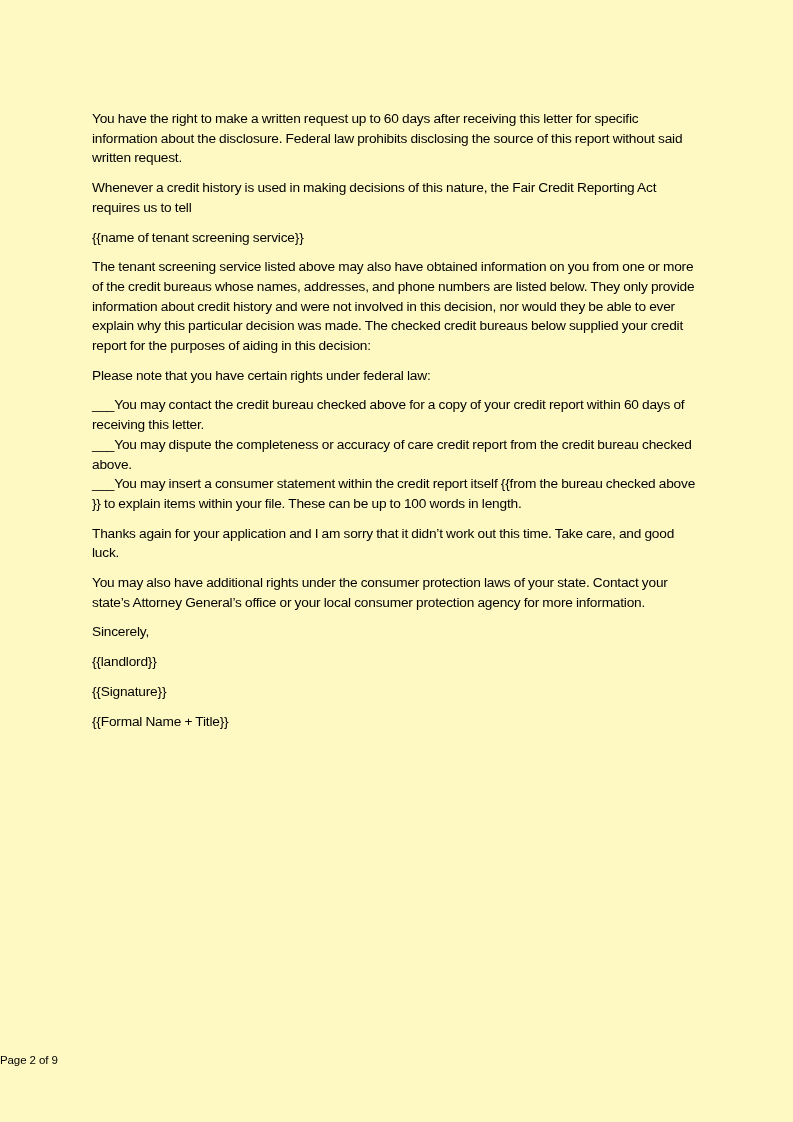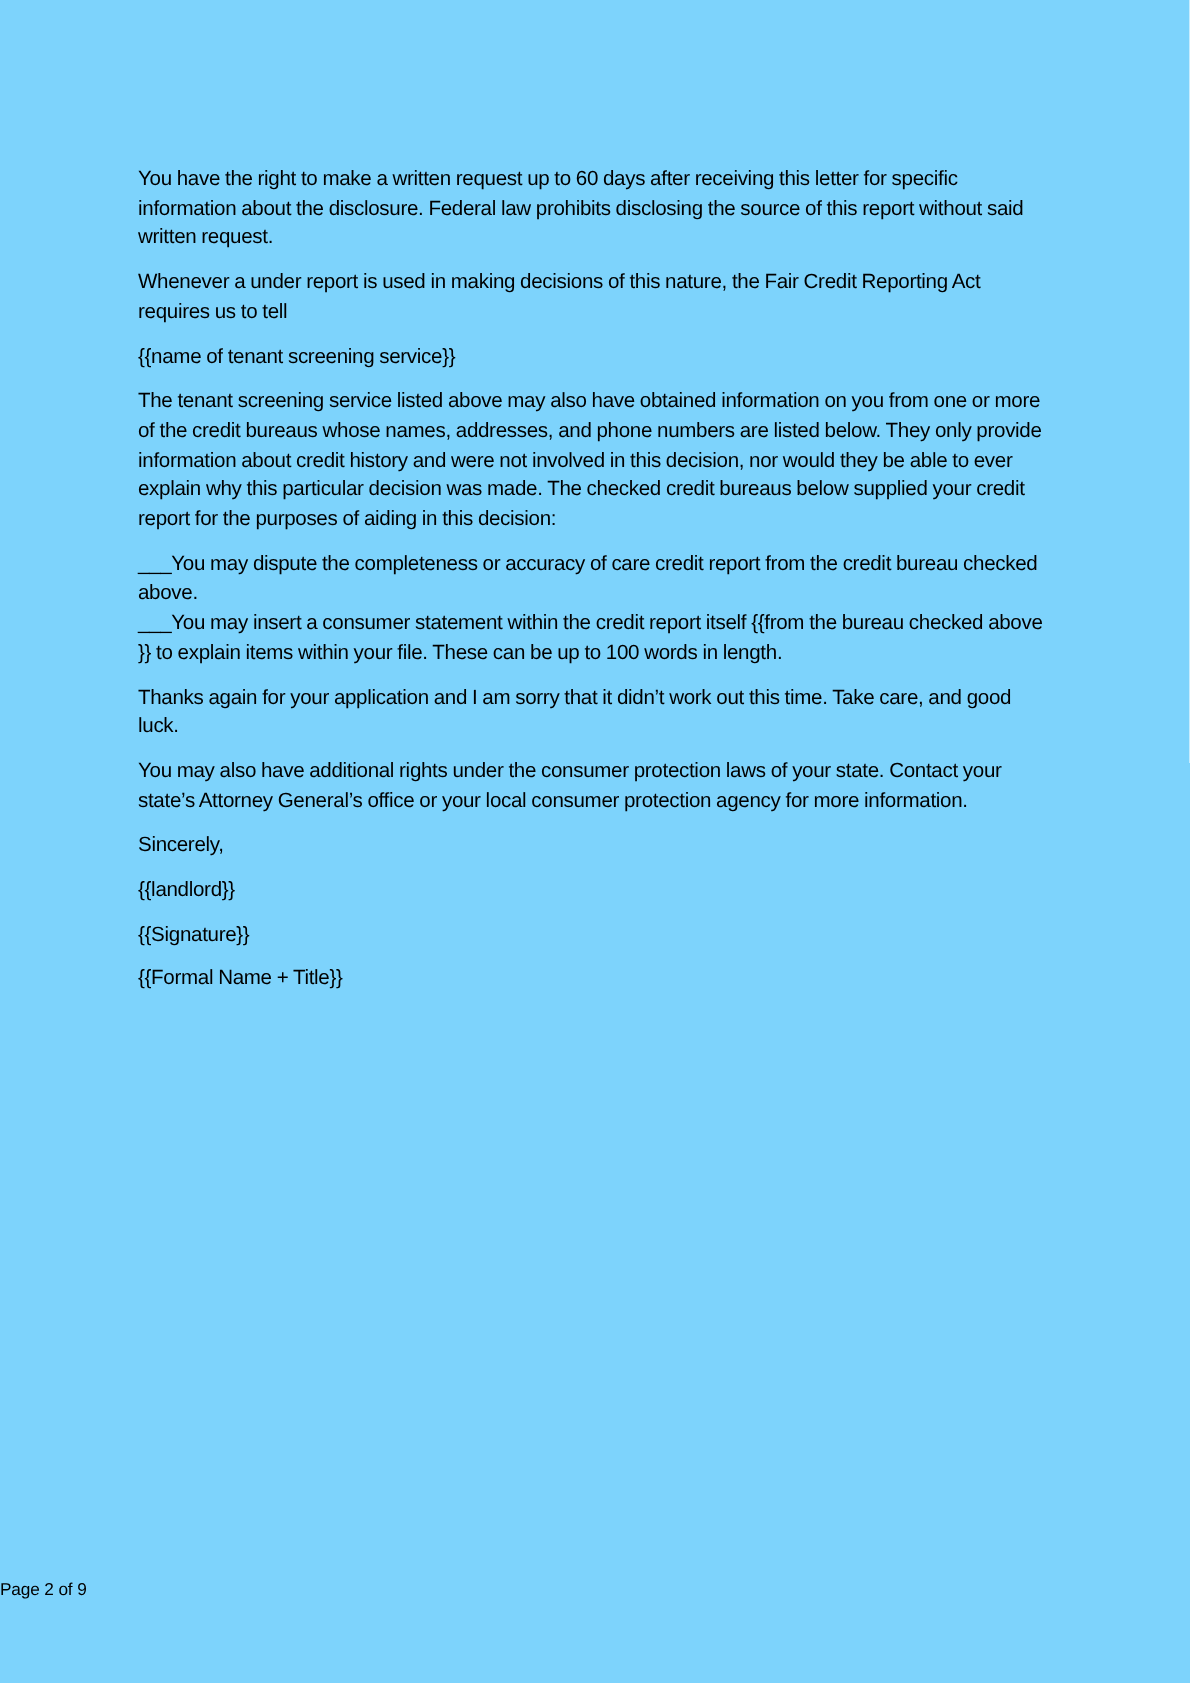--- a/index.html
+++ b/index.html
@@ -5,21 +5,21 @@
   * { margin: 0; padding: 0; box-sizing: border-box; }
   html, body {
     width: 793px;
     height: 1122px;
     background: #ffffff;
   }
   .page {
     position: relative;
     width: 793px;
     height: 1122px;
-    background: #7dd3fc;
+    background: #fef9c3;
     color: #000000;
     font-family: "Liberation Sans", sans-serif;
     overflow: hidden;
   }
   .content {
     position: absolute;
     left: 92px;
     top: 109px;
     width: 609px;
     font-size: 13.7px;
@@ -52,29 +52,31 @@
 </style>
 </head>
 <body>
 
 <div class="page">
 
   <div class="content">
 
     <p class="para">You have the right to make a written request up to 60 days after receiving this letter for specific information about the disclosure. Federal law prohibits disclosing the source of this report without said written request.</p>
 
-    <p class="para">Whenever a under report is used in making decisions of this nature, the Fair Credit Reporting Act requires us to tell</p>
+    <p class="para">Whenever a credit history is used in making decisions of this nature, the Fair Credit Reporting Act requires us to tell</p>
 
 
     <p class="para">{{name of tenant screening service}}</p>
 
     <p class="para">The tenant screening service listed above may also have obtained information on you from one or more of the credit bureaus whose names, addresses, and phone numbers are listed below. They only provide information about credit history and were not involved in this decision, nor would they be able to ever explain why this particular decision was made. The checked credit bureaus below supplied your credit report for the purposes of aiding in this decision:</p>
 
+    <p class="para">Please note that you have certain rights under federal law:</p>
 
     <div class="rights-list">
+      <p class="list-item">___You may contact the credit bureau checked above for a copy of your credit report within 60 days of receiving this letter.</p>
       <p class="list-item">___You may dispute the completeness or accuracy of care credit report from the credit bureau checked above.</p>
       <p class="list-item">___You may insert a consumer statement within the credit report itself {{from the bureau checked above }} to explain items within your file. These can be up to 100 words in length.</p>
     </div>
 
     <p class="para">Thanks again for your application and I am sorry that it didn’t work out this time. Take care, and good luck.</p>
 
     <p class="para">You may also have additional rights under the consumer protection laws of your state. Contact your state’s Attorney General’s office or your local consumer protection agency for more information.</p>
 
     <div class="signature-block">
       <p class="para">Sincerely,</p>

